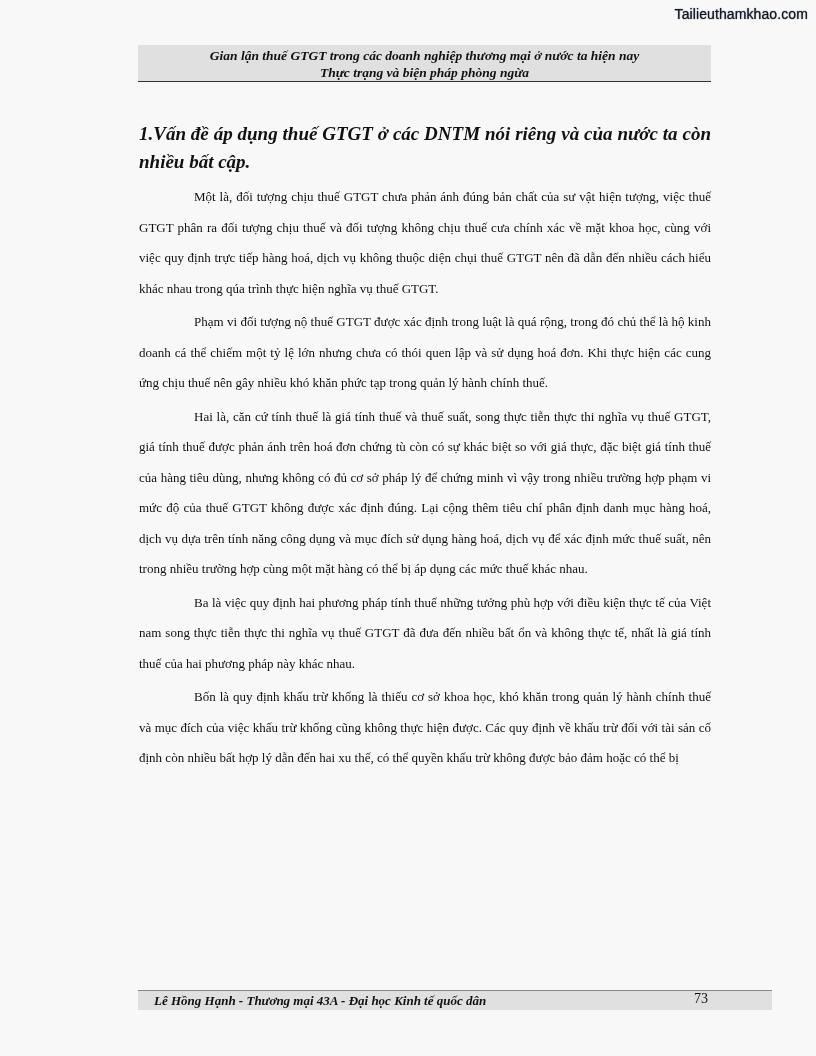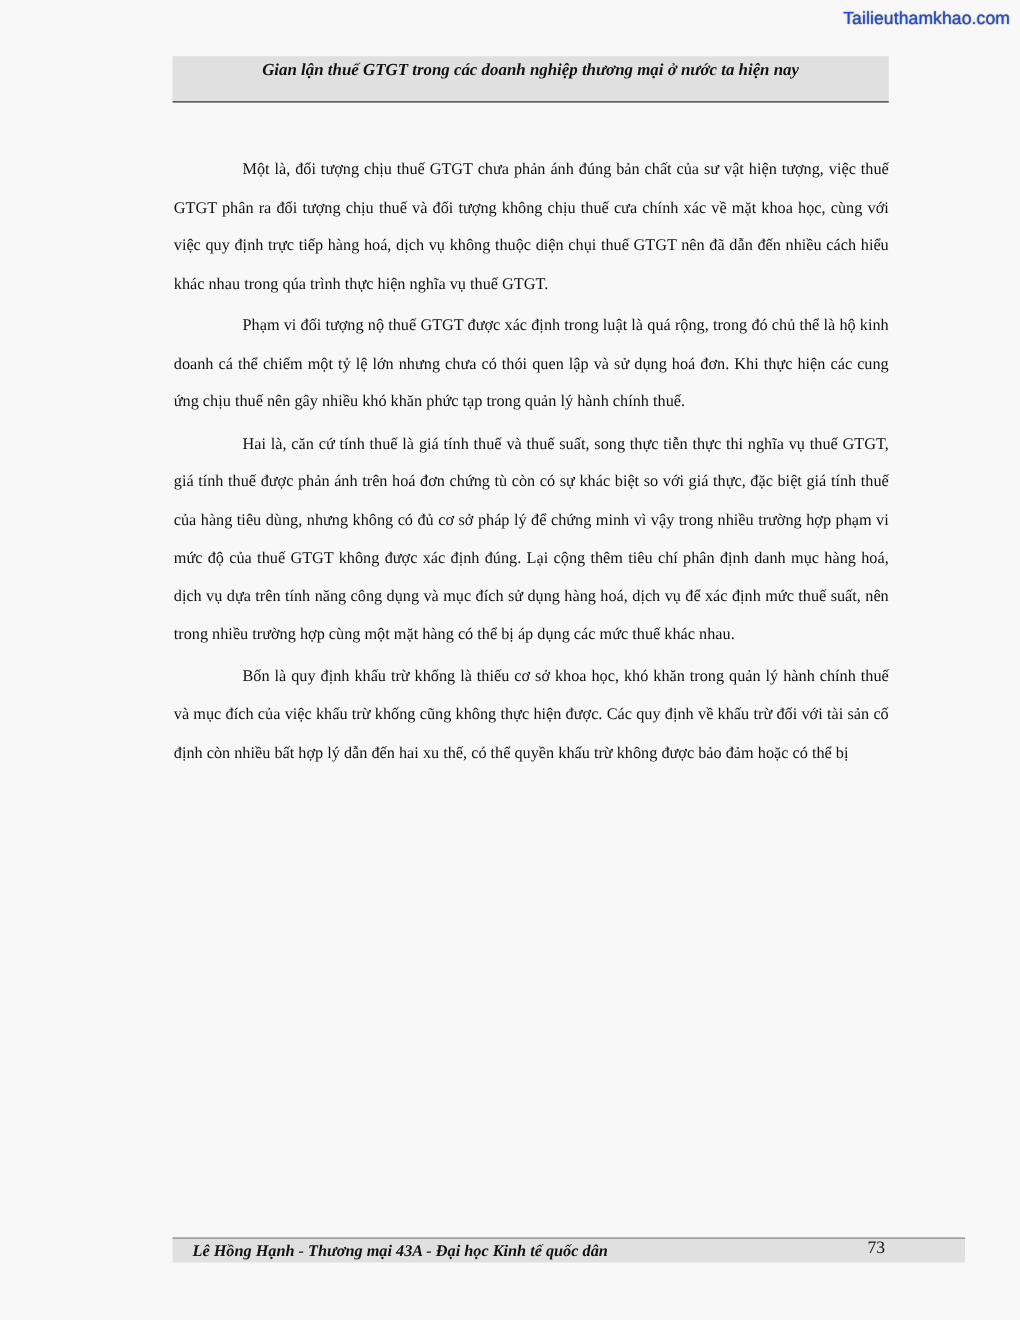--- a/index.html
+++ b/index.html
@@ -7,21 +7,21 @@
     width: 816px; height: 1056px;
     background: #f8f8f8;
     position: relative;
     overflow: hidden;
     font-family: "Liberation Serif", "DejaVu Serif", serif;
     color: #111;
   }
   .watermark {
     position: absolute; top: 6px; right: 8px;
     font-family: "Liberation Sans", "DejaVu Sans", sans-serif;
-    font-size: 14px; color: #1d4ed8;
+    font-size: 14px; color: #0f172a;
     text-shadow: 0 0 1px #777, 0 0 1px #777;
     letter-spacing: 0.1px;
   }
   .running-header {
     position: absolute; left: 138px; top: 45px; width: 573px; height: 37px;
     background: #e0e0e0;
     border-bottom: 1.5px solid #333;
     text-align: center;
     font-family: "Liberation Serif", "DejaVu Serif", serif;
     font-style: italic; font-weight: bold;
@@ -60,25 +60,28 @@
     font-weight: normal; font-size: 14px; line-height: 18px;
   }
 </style>
 </head>
 <body>
 
 <div class="watermark">Tailieuthamkhao.com</div>
 
 <div class="running-header">
   <div>Gian lận thuế GTGT trong các doanh nghiệp thương mại ở nước ta hiện nay</div>
+  <div>Thực trạng và biện pháp phòng ngừa</div>
 </div>
 
 <div class="content">
+  <p class="section-title">1.Vấn đề áp dụng thuế GTGT ở các DNTM nói riêng và của nước ta còn nhiều bất cập.</p>
   <p class="para">Một là, đối tượng chịu thuế GTGT chưa phản ánh đúng bản chất của sư vật hiện tượng, việc thuế GTGT phân ra đối tượng chịu thuế và đối tượng không chịu thuế cưa chính xác về mặt khoa học, cùng với việc quy định trực tiếp hàng hoá, dịch vụ không thuộc diện chụi thuế GTGT nên đã dẫn đến nhiều cách hiểu khác nhau trong  qúa trình thực hiện nghĩa vụ thuế GTGT.</p>
   <p class="para">Phạm vi đối tượng nộ thuế GTGT được xác định trong luật là quá rộng, trong đó chủ thể là hộ kinh doanh cá thể chiếm một tỷ lệ lớn nhưng chưa có thói quen lập và sử dụng hoá đơn. Khi thực hiện các cung ứng chịu thuế nên gây nhiều khó khăn phức tạp trong quản lý hành chính thuế.</p>
   <p class="para">Hai là, căn cứ tính thuế là giá tính thuế và thuế suất, song thực tiễn thực thi nghĩa vụ thuế GTGT, giá tính thuế được phản ánh trên hoá đơn chứng tù còn có sự khác biệt so với giá thực, đặc biệt giá tính thuế của hàng tiêu dùng, nhưng không có đủ cơ sở pháp lý để chứng minh vì vậy trong nhiều trường hợp phạm vi mức độ của thuế GTGT không được xác định đúng. Lại cộng thêm tiêu chí phân định danh mục hàng hoá, dịch vụ dựa trên tính năng công dụng và mục đích sử dụng hàng hoá, dịch vụ để xác định mức thuế suất, nên trong nhiều trường hợp cùng một mặt hàng có thể bị áp dụng các mức thuế khác nhau.</p>
+  <p class="para">Ba là việc quy định hai phương pháp tính thuế những tưởng phù hợp với điều kiện thực tế của Việt nam song thực tiễn thực thi nghĩa vụ thuế GTGT đã đưa đến nhiều bất ổn và không thực tế, nhất là giá tính thuế của hai phương pháp này khác nhau.</p>
   <p class="para">Bốn là quy định khấu trừ khống là thiếu cơ sở khoa học, khó khăn trong quản lý hành chính thuế và mục đích của việc khấu trừ khống cũng không thực hiện được. Các quy định về khấu trừ đối với tài sản cố định còn nhiều bất hợp lý dẫn đến hai xu thế, có thể quyền khấu trừ không được bảo đảm hoặc có thể bị</p>
 </div>
 
 <div class="running-footer">
   <span>Lê Hồng Hạnh - Thương mại 43A - Đại học Kinh tế quốc dân</span>
 </div>
 <div class="page-number">73</div>
 
 </body></html>

